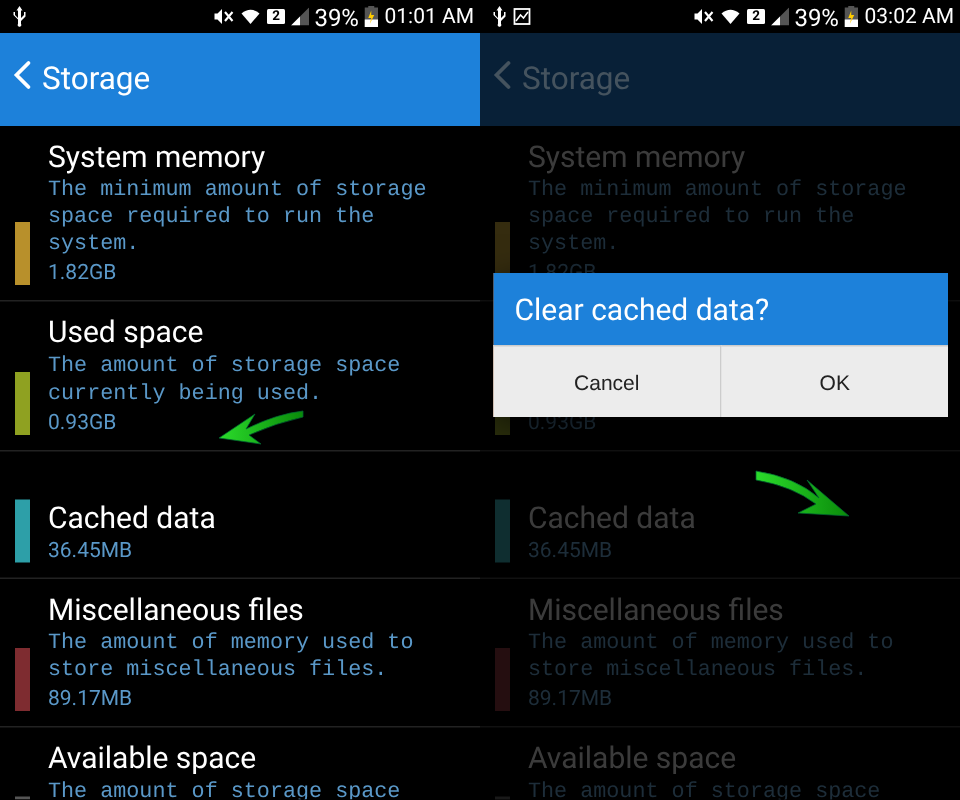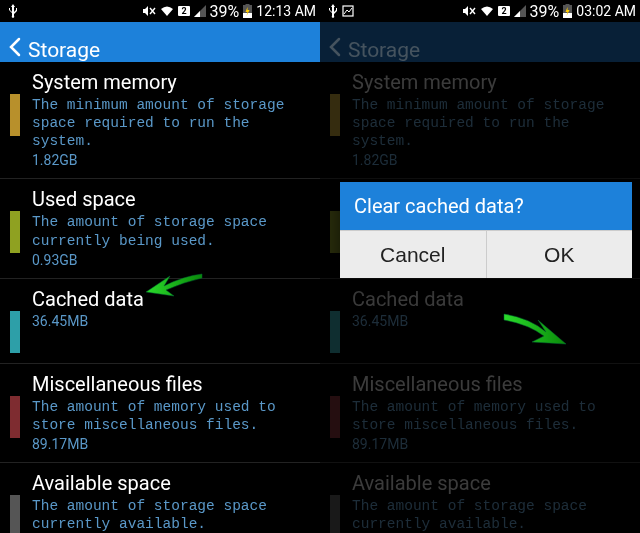--- a/index.html
+++ b/index.html
@@ -29,38 +29,39 @@
     font-size: 12px;
     padding: 0 4px;
     gap: 4px;
   }
   .statusbar .left { margin-right: auto; display:flex; gap:4px; align-items:center; padding-left:4px;}
   .statusbar .ico { display:inline-flex; align-items:center; }
   .statusbar .time { font-size: 14px; font-weight: 400; }
   .statusbar .batt { font-size: 16px; }
   
   .header {
-    height: 40px;
+    height: 62px;
     background: #1d81da;
     display: flex;
-    align-items: flex-end;
+    align-items: center;
     color: #fff;
     font-size: 21px;
     padding: 0 8px;
     gap: 6px;
   }
   .header.dim { background: #10416e; color:#8aa6bd;}
   .header .back { font-size: 22px; }
   
   .list { }
   .row {
     display: flex;
     padding: 8px 10px 10px 10px;
     border-bottom: 1px solid #222;
     gap: 12px;
+    align-items: flex-end;
   }
   .swatch {
     width: 10px;
     height: 42px;
     margin-top: 24px;
     flex-shrink: 0;
   }
   .txt { flex: 1; }
   .title {
     color: #fff;
@@ -76,21 +77,21 @@
   }
   .size {
     color: #5a98c8;
     font-size: 14px;
   }
   .dimtext .title { color: #777; }
   .dimtext .desc, .dimtext .size { color: #3a5a72; }
   
   .dialog {
     position: absolute;
-    left: 20px;
+    left: 9px;
     right: 8px;
     top: 182px;
     background: #f97316;
     z-index: 10;
     box-shadow: 0 4px 20px rgba(0,0,0,0.6);
   }
   .dialog-title {
     background: #1d81da;
     color: #fff;
     font-size: 20px;
@@ -106,21 +107,21 @@
   .dialog-buttons {
     display: flex;
     background: #e8e8e8;
   }
   .dialog-buttons button {
     flex: 1;
     height: 48px;
     border: none;
     background: #ececec;
     color: #222;
-    font-size: 21px;
+    font-size: 14px;
     cursor: pointer;
     border-top: 1px solid #ccc;
   }
   .dialog-buttons button:first-child { border-right: 1px solid #ccc; }
   
   .arrow {
     position: absolute;
     z-index: 20;
     width: 60px;
     height: 30px;
@@ -159,21 +160,21 @@
     </span>
     <span class="batt">39%</span>
     <span class="ico">
       <svg width="9" height="14" viewBox="0 0 9 14">
           <rect x="0" y="1" width="9" height="13" fill="#555"></rect>
           <rect x="0" y="9" width="9" height="5" fill="#fff"></rect>
           <rect x="2.5" y="0" width="4" height="2" fill="#555"></rect>
           <path d="M4.5 3 L2.5 8 H4.5 L3.5 12 L6.5 6 H4.5 Z" fill="#ffcc00"></path>
         </svg>
     </span>
-    <span class="time">12:13 AM</span>
+    <span class="time">01:01 AM</span>
   </div>
   <div class="header">
     <span class="back">
       <svg width="14" height="20" viewBox="0 0 14 20">
           <path d="M11 2 L3 10 L11 18" stroke="#fff" stroke-width="2.5" fill="none" stroke-linecap="round"></path>
         </svg>
     </span>
     <span>Storage</span>
   </div>
   <div class="list">

